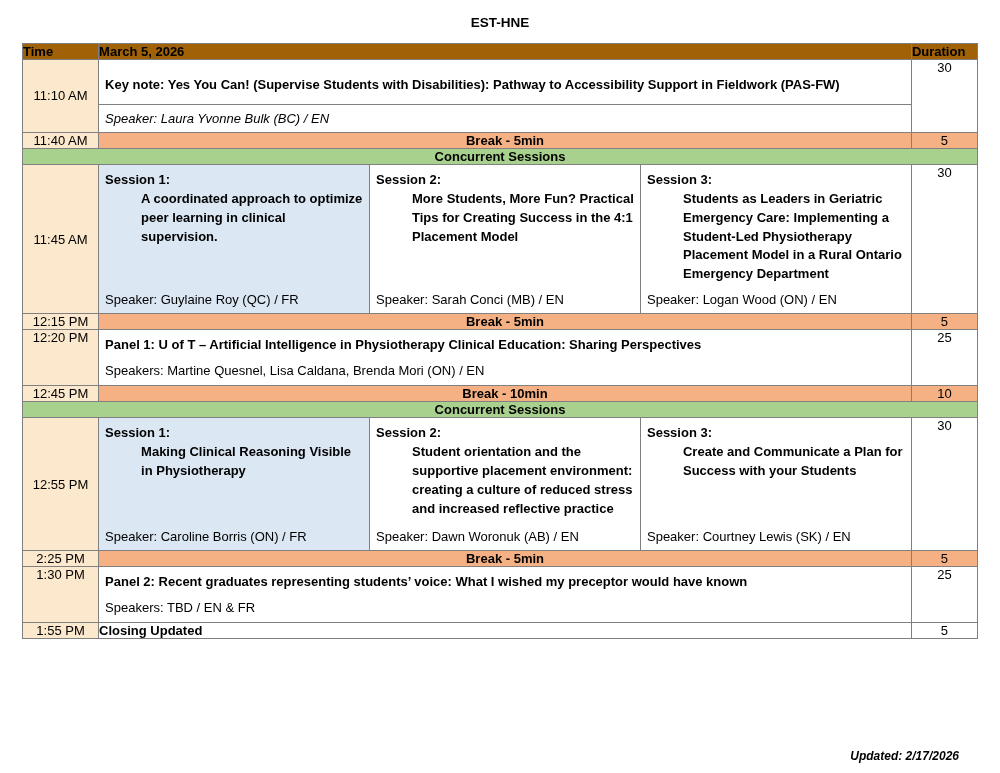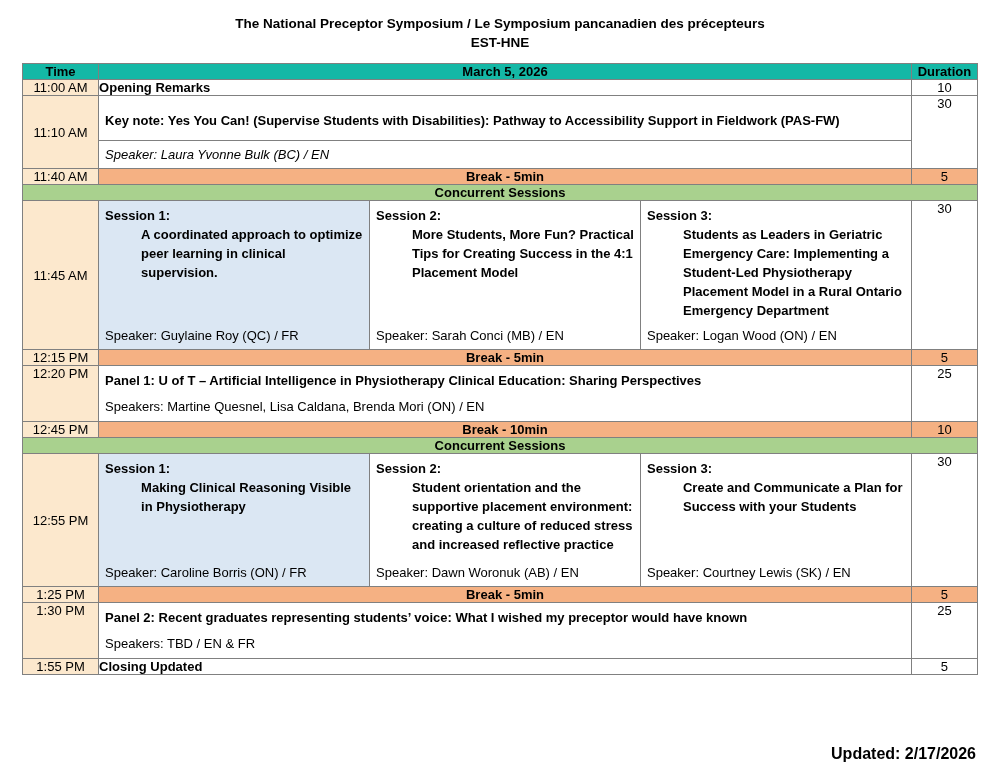--- a/index.html
+++ b/index.html
@@ -44,25 +44,24 @@
   table.schedule td, table.schedule th {
     border: 1px solid #808080;
     vertical-align: top;
     padding: 0;
   }
   .col-time { width: 76px; }
   .col-main { width: 812px; }
   .col-dur  { width: 66px; }
 
   .hdr {
-    text-align: center;
     font-weight: bold;
     font-size: 13px;
     padding: 5px 2px;
-    background: #14b8a6;
+    background: #a16207;
   }
   .time-cell {
     background: #fce8cd;
     text-align: center;
     font-size: 13px;
     padding: 5px 2px;
   }
   .time-cell.mid {
     vertical-align: middle;
   }
@@ -151,53 +150,48 @@
   }
   .panel-speaker {
     font-size: 13px;
     padding: 5px 6px 7px 6px;
   }
   .split-cell {
     padding: 0;
   }
   .updated {
     position: absolute;
-    right: 24px;
+    right: 41px;
     bottom: 10px;
-    font-size: 16px;
-    font-weight: bold;
+    font-size: 12px;
+    font-weight: bold;
+    font-style: italic;
   }
 </style>
 </head>
 <body>
 
 <div class="page">
 
-  <div class="doc-title">The National Preceptor Symposium / Le Symposium pancanadien des précepteurs</div>
   <div class="doc-subtitle">EST-HNE</div>
 
   <table class="schedule">
     <colgroup>
       <col class="col-time">
       <col class="col-main">
       <col class="col-dur">
     </colgroup>
     <tbody>
 
       <tr>
         <td class="hdr">Time</td>
         <td class="hdr">March 5, 2026</td>
         <td class="hdr">Duration</td>
       </tr>
 
-      <tr>
-        <td class="time-cell">11:00 AM</td>
-        <td class="plain-cell">Opening Remarks</td>
-        <td class="dur-cell">10</td>
-      </tr>
 
       <tr>
         <td class="time-cell mid">11:10 AM</td>
         <td class="split-cell">
           <div class="keynote-title">Key note: Yes You Can! (Supervise Students with Disabilities): Pathway to Accessibility Support in Fieldwork (PAS-FW)</div>
           <div class="keynote-speaker">Speaker: Laura Yvonne Bulk (BC) / EN</div>
         </td>
         <td class="dur-cell">30</td>
       </tr>
 
@@ -278,21 +272,21 @@
               <div class="s-head">Session 3:</div>
               <div class="s-body">Create and Communicate a Plan for Success with your Students</div>
               <div class="s-speaker">Speaker: Courtney Lewis (SK) / EN</div>
             </div>
           </div>
         </td>
         <td class="dur-cell">30</td>
       </tr>
 
       <tr>
-        <td class="time-cell">1:25 PM</td>
+        <td class="time-cell">2:25 PM</td>
         <td class="break-cell">Break - 5min</td>
         <td class="dur-cell break">5</td>
       </tr>
 
       <tr>
         <td class="time-cell">1:30 PM</td>
         <td class="split-cell">
           <div class="panel-title">Panel 2: Recent graduates representing students’ voice: What I wished my preceptor would have known</div>
           <div class="panel-speaker">Speakers: TBD / EN &amp; FR</div>
         </td>

